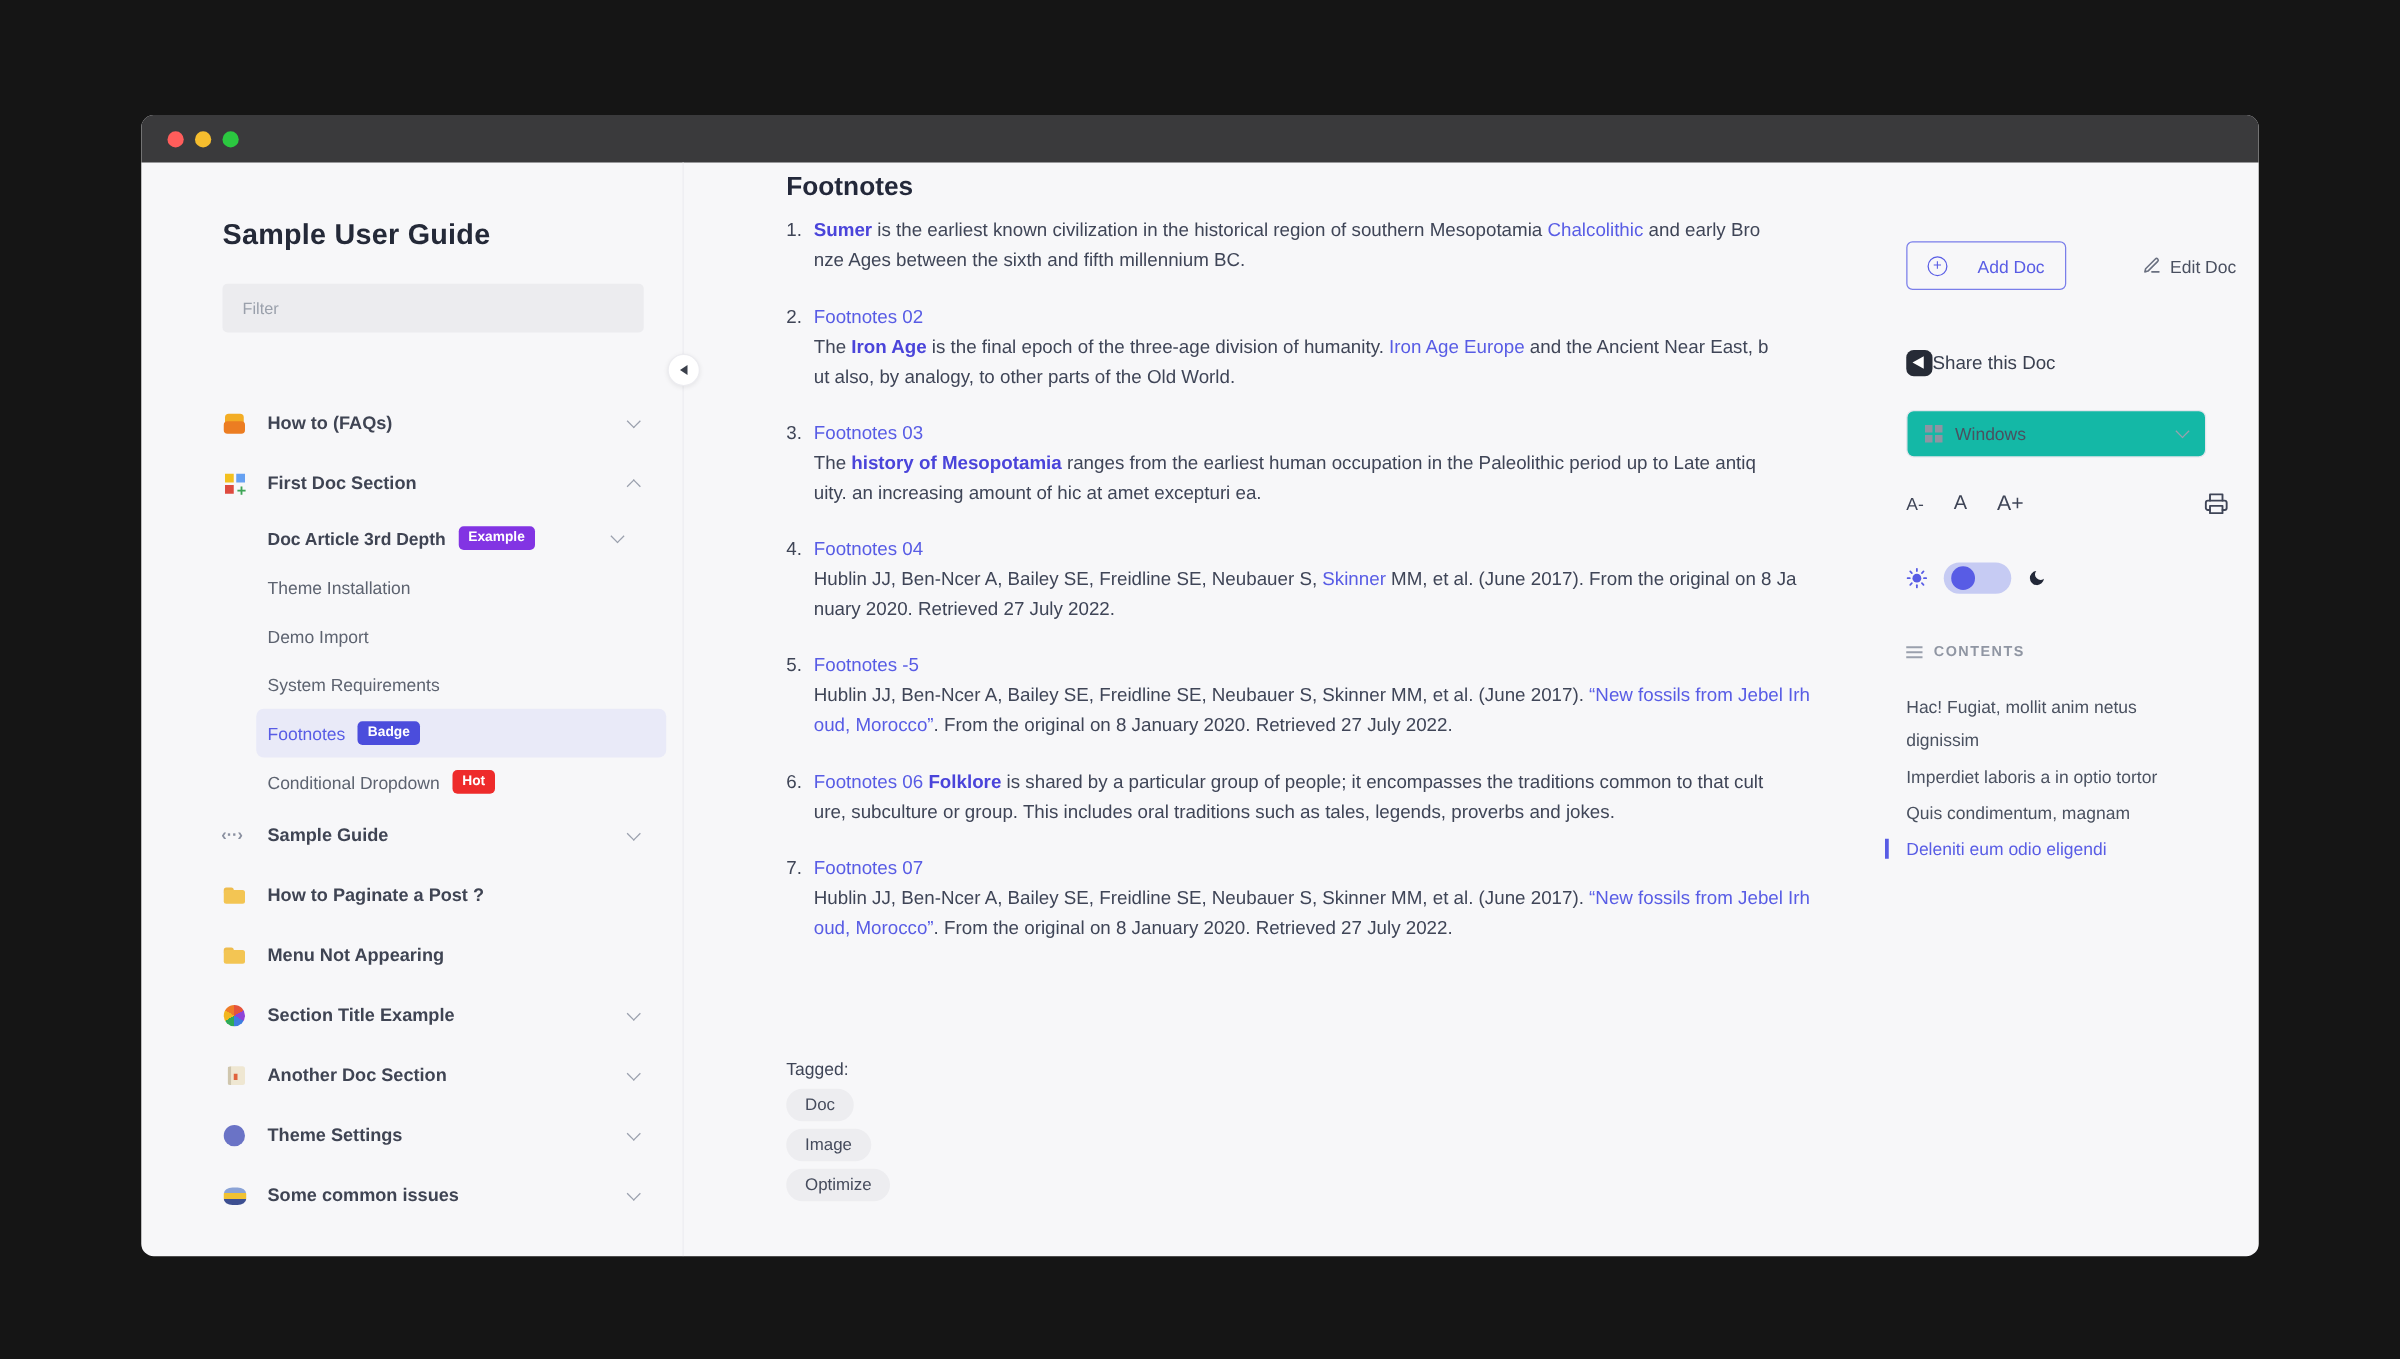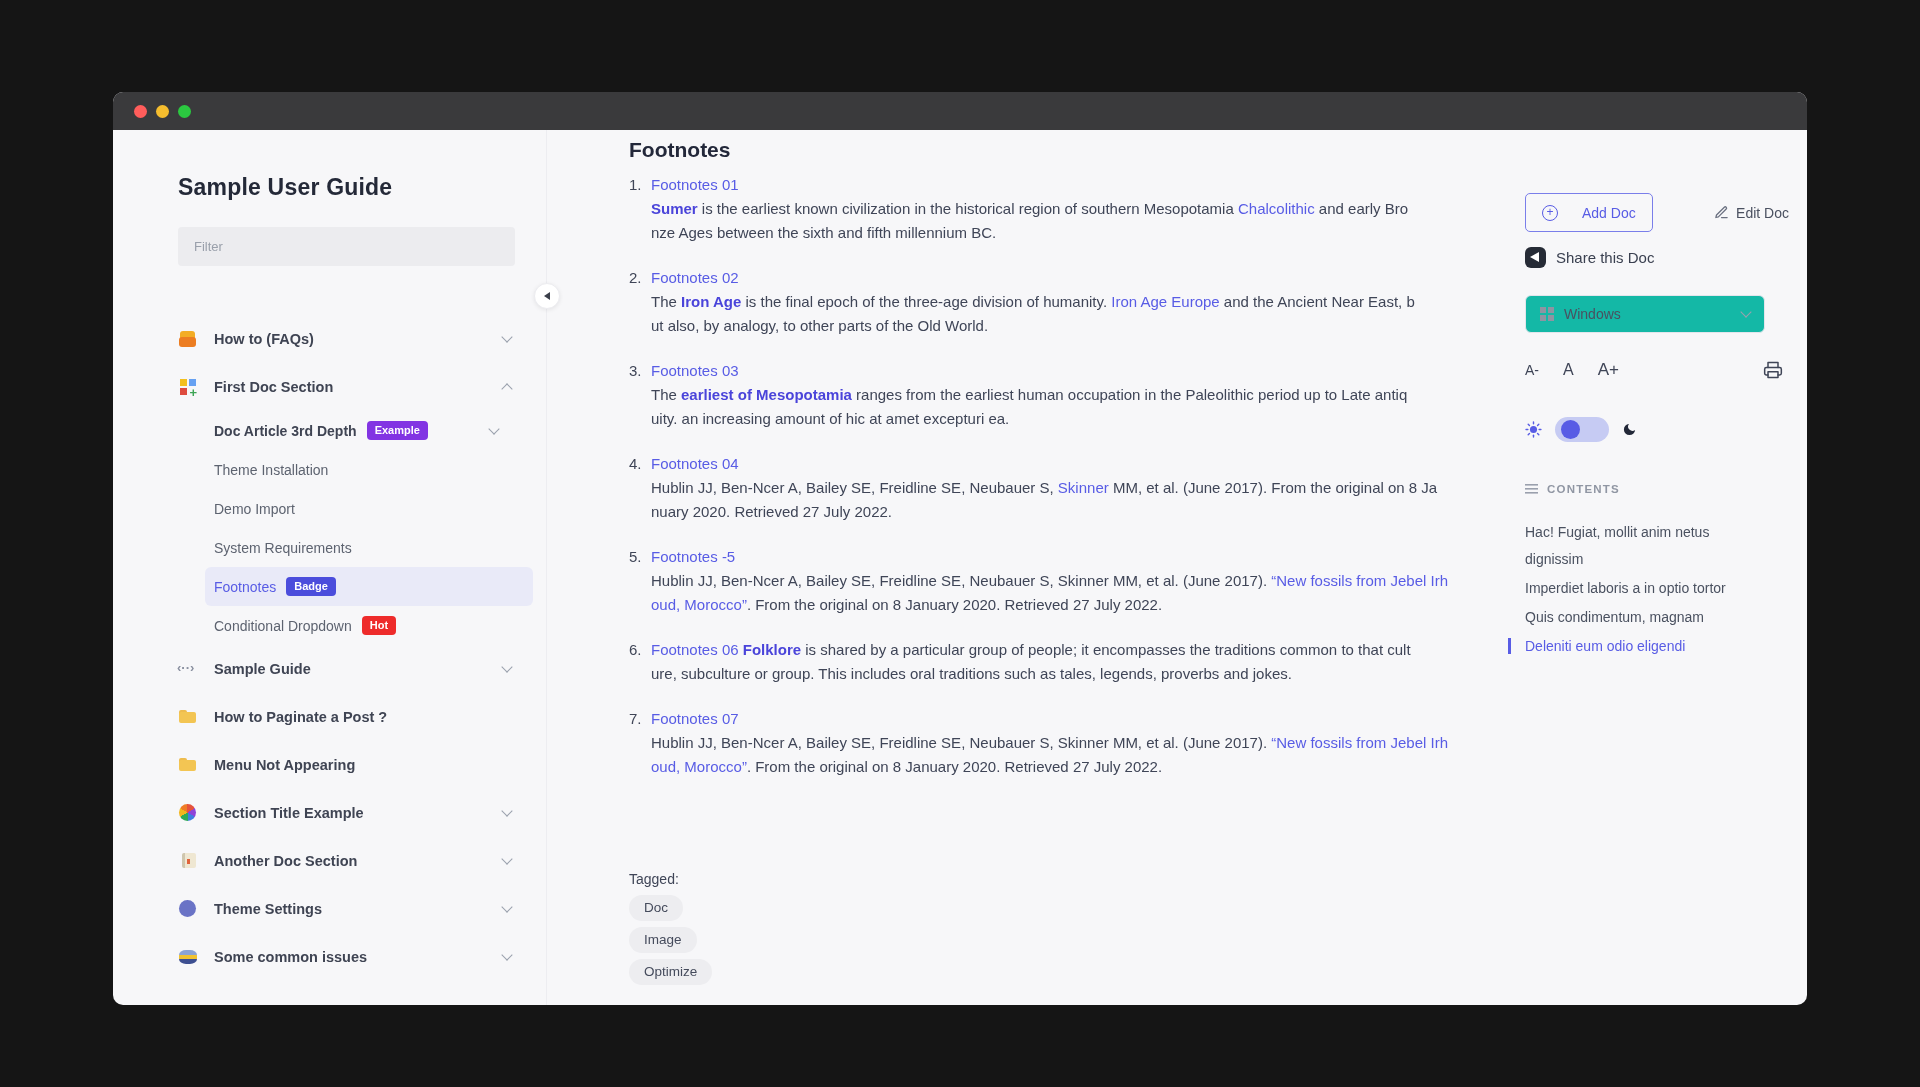--- a/index.html
+++ b/index.html
@@ -67,21 +67,21 @@
   .tags{margin-top:6px}
   .tag-pill{display:table;background:#ededf0;color:#454b5c;font-size:13.5px;line-height:18px;padding:4px 15px;border-radius:13px;margin-bottom:6px;cursor:pointer}
 
   
   .rightbar{width:285px;flex:0 0 285px;box-sizing:border-box;padding:0 18px 0 3px}
   .actions{margin-top:63px;display:flex;align-items:center}
   .add-doc{display:inline-flex;align-items:center;gap:24px;height:39px;padding:0 16px;border:1px solid #7a7eea;border-radius:5px;background:transparent;color:var(--accent,#585ce5);font-size:14px;font-family:"Liberation Sans",sans-serif;cursor:pointer}
   .plus-circ{width:14px;height:14px;border:1.3px solid var(--accent,#585ce5);border-radius:50%;position:relative;display:inline-block}
   .plus-circ::before{content:"+";position:absolute;left:50%;top:50%;transform:translate(-50%,-56%);font-size:12px}
   .edit-doc{margin-left:auto;display:inline-flex;align-items:center;gap:7px;color:#4a5060;font-size:14px;background:none;border:none;font-family:"Liberation Sans",sans-serif;cursor:pointer;padding:0}
-  .share-row{margin-top:15px;display:flex;align-items:center;gap:10px;cursor:pointer}
+  .share-row{margin-top:48px;display:flex;align-items:center;cursor:pointer}
   .share-ic{width:21px;height:21px;background:#262b36;border-radius:6px;position:relative;display:inline-block}
   .share-ic::before{content:"";position:absolute;left:5px;top:5px;border-top:5px solid transparent;border-bottom:5px solid transparent;border-right:9px solid #fff}
   .share-lbl{font-size:15px;color:#3a4050}
   .select{margin-top:27px;width:240px;height:38px;box-sizing:border-box;background:#14b8a6;border:1px solid #e3e5ec;border-radius:6px;display:flex;align-items:center;padding:0 14px;cursor:pointer;position:relative}
   .win-logo{width:14px;height:14px;background:linear-gradient(#8e94a2,#8e94a2) 0 0/6px 6px no-repeat,linear-gradient(#8e94a2,#8e94a2) 8px 0/6px 6px no-repeat,linear-gradient(#8e94a2,#8e94a2) 0 8px/6px 6px no-repeat,linear-gradient(#8e94a2,#8e94a2) 8px 8px/6px 6px no-repeat}
   .select .val{margin-left:10px;font-size:14px;color:#4a5060}
   .select .chev{right:14px}
   .font-row{margin-top:27px;display:flex;align-items:center}
   .fbtn{background:none;border:none;font-family:"Liberation Sans",sans-serif;color:#3f4557;cursor:pointer;padding:0;margin-right:24px}
   .fbtn.sm{font-size:14px}.fbtn.md{font-size:16px}.fbtn.lg{font-size:17px}
@@ -185,36 +185,35 @@
     <button class="collapse">
         <span class="tri"></span>
       </button>
 
     <main class="main">
       <h1 class="page-title">Footnotes</h1>
       <ol class="fn-list" id="fn-list">
           <li class="fn-item">
             <span class="fn-num">1.</span>
             <div>
-              <div class="fn-title">Footnotes 01</div>
               <div class="fn-body"><span class="seg-b">Sumer</span><span class="seg-p"> is the earliest known civilization in the historical region of southern Mesopotamia </span><span class="seg-l">Chalcolithic</span><span class="seg-p"> and early Bro</span><br><span class="seg-p">nze Ages between the sixth and fifth millennium BC.</span></div>
             </div>
           </li>
           <li class="fn-item">
             <span class="fn-num">2.</span>
             <div>
               <div class="fn-title">Footnotes 02</div>
               <div class="fn-body"><span class="seg-p">The </span><span class="seg-b">Iron Age</span><span class="seg-p"> is the final epoch of the three-age division of humanity. </span><span class="seg-l">Iron Age Europe</span><span class="seg-p"> and the Ancient Near East, b</span><br><span class="seg-p">ut also, by analogy, to other parts of the Old World.</span></div>
             </div>
           </li>
           <li class="fn-item">
             <span class="fn-num">3.</span>
             <div>
               <div class="fn-title">Footnotes 03</div>
-              <div class="fn-body"><span class="seg-p">The </span><span class="seg-b">earliest of Mesopotamia</span><span class="seg-p"> ranges from the earliest human occupation in the Paleolithic period up to Late antiq</span><br><span class="seg-p">uity. an increasing amount of hic at amet excepturi ea.</span></div>
+              <div class="fn-body"><span class="seg-p">The </span><span class="seg-b">history of Mesopotamia</span><span class="seg-p"> ranges from the earliest human occupation in the Paleolithic period up to Late antiq</span><br><span class="seg-p">uity. an increasing amount of hic at amet excepturi ea.</span></div>
             </div>
           </li>
           <li class="fn-item">
             <span class="fn-num">4.</span>
             <div>
               <div class="fn-title">Footnotes 04</div>
               <div class="fn-body"><span class="seg-p">Hublin JJ, Ben-Ncer A, Bailey SE, Freidline SE, Neubauer S, </span><span class="seg-l">Skinner</span><span class="seg-p"> MM, et al. (June 2017).  From the original on 8 Ja</span><br><span class="seg-p">nuary 2020. Retrieved 27 July 2022.</span></div>
             </div>
           </li>
           <li class="fn-item">

